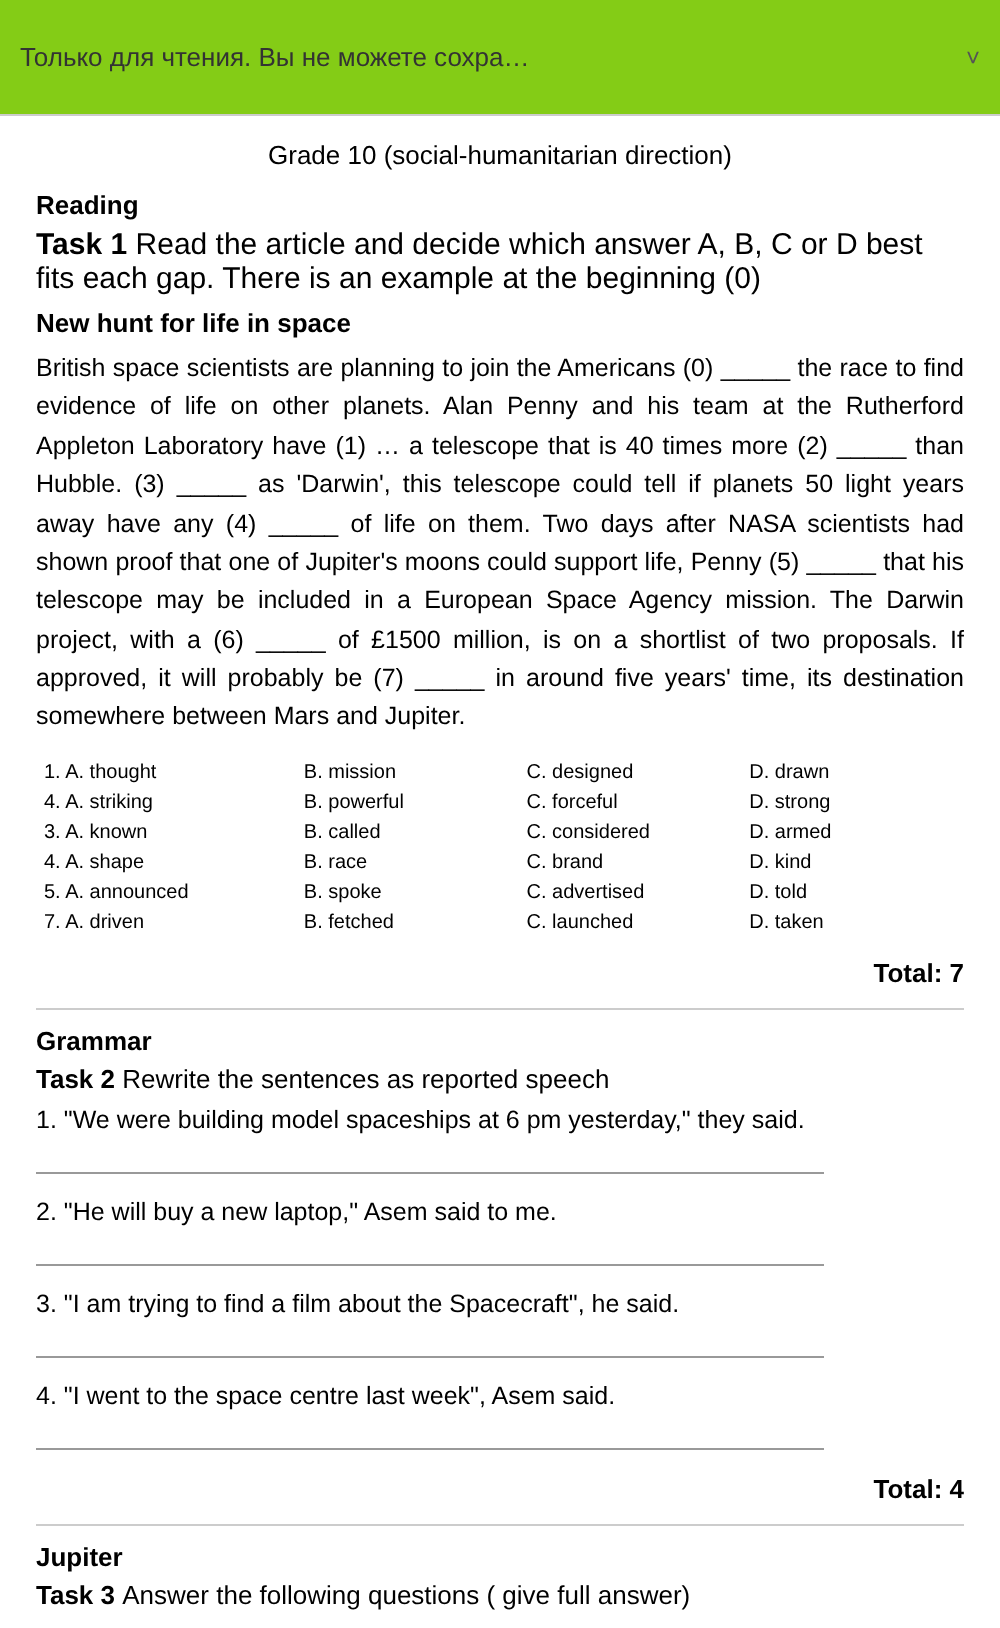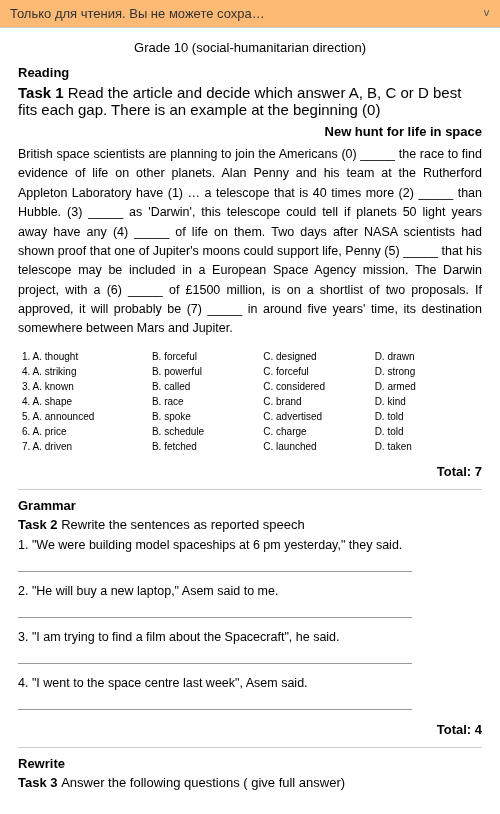--- a/index.html
+++ b/index.html
@@ -8,23 +8,23 @@
       font-size: 13px;
       background: #fff;
       color: #000;
       width: 500px;
       min-height: 814px;
       position: relative;
     }
 
     
     .readonly-banner {
-      background: #fdba74;
+      background: #84cc16;
       border-bottom: 1px solid #ccc;
-      padding: 6px 10px;
+      padding: 21px 10px;
       display: flex;
       align-items: center;
       justify-content: space-between;
       font-size: 13px;
       color: #333;
     }
     .readonly-banner-text {
       flex: 1;
     }
     .readonly-chevron {
@@ -58,21 +58,21 @@
 
     .task-heading {
       font-size: 15px;
       margin-bottom: 6px;
     }
     .task-heading strong {
       font-weight: bold;
     }
 
     .article-title {
-      text-align: right;
+      text-align: left;
       font-weight: bold;
       font-size: 13px;
       margin-bottom: 6px;
       margin-top: 0;
     }
 
     .article-text {
       font-size: 12.5px;
       line-height: 1.55;
       text-align: justify;
@@ -162,21 +162,21 @@
   </div>
 
   <div class="article-title">New hunt for life in space</div>
 
   <div class="article-text">British space scientists are planning to join the Americans (0) _____ the race to find evidence of life on other planets. Alan Penny and his team at the Rutherford Appleton Laboratory have (1) … a telescope that is 40 times more (2) _____ than Hubble. (3) _____ as 'Darwin', this telescope could tell if planets 50 light years away have any (4) _____ of life on them. Two days after NASA scientists had shown proof that one of Jupiter's moons could support life, Penny (5) _____ that his telescope may be included in a European Space Agency mission. The Darwin project, with a (6) _____ of £1500 million, is on a shortlist of two proposals. If approved, it will probably be (7) _____ in around five years' time, its destination somewhere between Mars and Jupiter.</div>
 
   <table class="choices-table">
     <tbody id="choices-body">
     <tr>
           <td>1. A. thought</td>
-          <td>B. forceful</td>
+          <td>B. mission</td>
           <td>C. designed</td>
           <td>D. drawn</td>
         </tr>
         <tr>
           <td>4. A. striking</td>
           <td>B. powerful</td>
           <td>C. forceful</td>
           <td>D. strong</td>
         </tr>
         <tr>
@@ -191,26 +191,20 @@
           <td>C. brand</td>
           <td>D. kind</td>
         </tr>
         <tr>
           <td>5. A. announced</td>
           <td>B. spoke</td>
           <td>C. advertised</td>
           <td>D. told</td>
         </tr>
         <tr>
-          <td>6. A. price</td>
-          <td>B. schedule</td>
-          <td>C. charge</td>
-          <td>D. told</td>
-        </tr>
-        <tr>
           <td>7. A. driven</td>
           <td>B. fetched</td>
           <td>C. launched</td>
           <td>D. taken</td>
         </tr>
       </tbody>
   </table>
 
   <div class="total-line">Total: 7</div>
 
@@ -238,19 +232,19 @@
       <div class="sentence-line">
         <p class="sentence-text">4. "I went to the space centre last week", Asem said.</p>
         <span class="write-line"></span>
       </div>
     </div>
 
   <div class="total-line">Total: 4</div>
 
   <hr class="divider">
 
-  <div class="section-heading">Rewrite</div>
+  <div class="section-heading">Jupiter</div>
 
   <div class="writing-task">
     <strong>Task 3</strong>&nbsp;<span>Answer the following questions ( give full answer)</span>
   </div>
 
 </div>
 
 </body></html>

